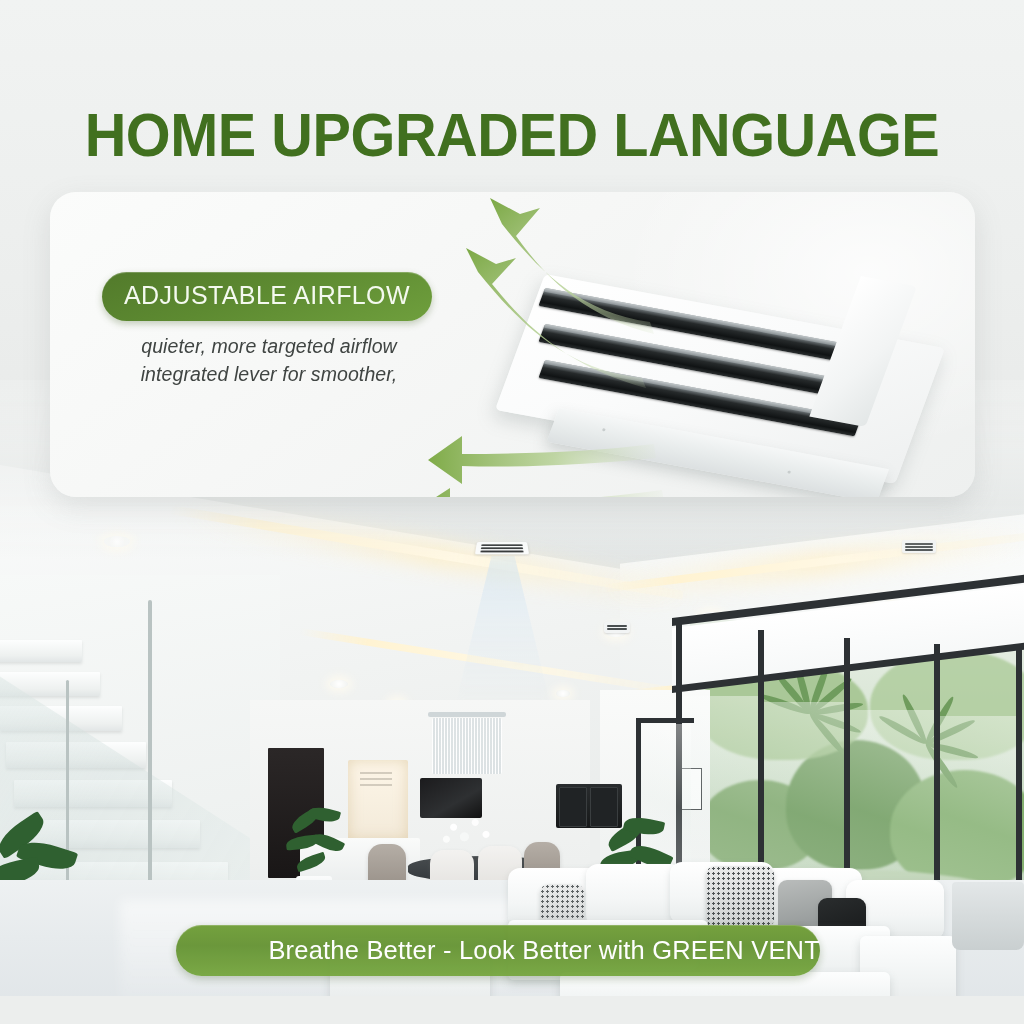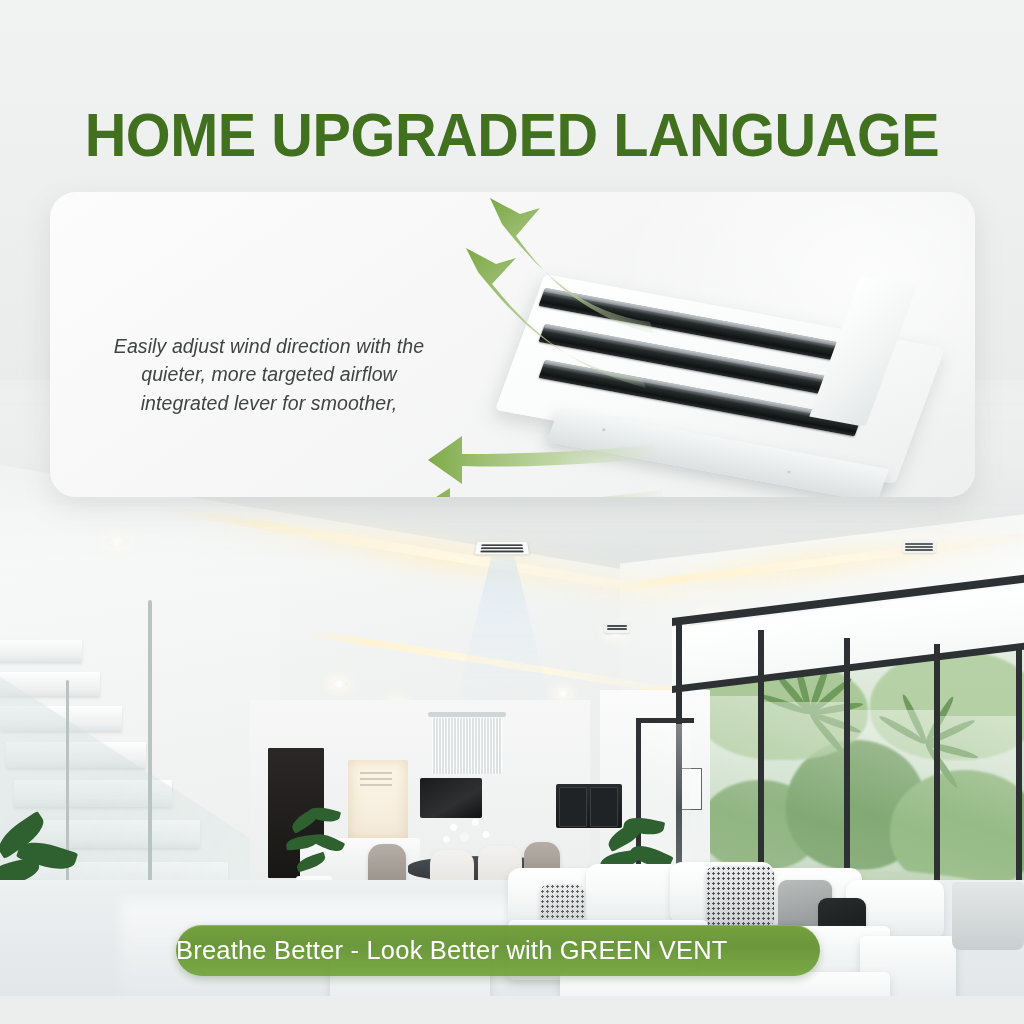--- a/index.html
+++ b/index.html
@@ -195,21 +195,21 @@
     box-shadow:0 7px 14px rgba(130,140,140,.3);}
   .vent-screw{position:absolute;width:3px;height:3px;border-radius:50%;background:#c8cdcd;}
 
   
   .arrows{position:absolute;left:0;top:0;width:925px;height:305px;pointer-events:none;}
 
   
   .banner{position:absolute;left:176px;top:925px;width:644px;height:51px;border-radius:26px;
     background:linear-gradient(180deg,#6d9c33 0%,#639230 40%,#74a53c 100%);
     opacity:.94;box-shadow:0 3px 9px rgba(60,90,35,.3), inset 0 1px 0 rgba(255,255,255,.2);
-    display:flex;align-items:center;justify-content:flex-start;}
+    display:flex;align-items:center;justify-content:flex-end;}
   .banner-text{color:#ffffff;font-size:25.5px;font-weight:400;letter-spacing:.2px;white-space:nowrap;}
 </style>
 </head>
 <body>
 
 <div id="stage">
 
   <div class="photo">
     <div class="ceil-base"></div>
 
@@ -428,23 +428,25 @@
 
       <path d="M 600,130 C 530,120 490,80 452,32 L 452,32 L 440,6 L 470,22 L 490,16 L 466,44 C 500,92 540,126 604,142 Z" fill="url(#ag1)"></path>
 
       <path d="M 592,186 C 516,178 470,132 428,80 L 416,56 L 446,72 L 466,66 L 442,92 C 482,142 524,176 596,196 Z" fill="url(#ag1)"></path>
 
       <path d="M 604,252 C 540,260 470,262 412,262 L 412,244 L 378,268 L 412,292 L 412,274 C 474,276 546,272 606,266 Z" fill="url(#ag2)"></path>
 
       <path d="M 612,298 C 540,308 462,312 400,312 L 400,296 L 366,318 L 400,342 L 400,324 C 466,324 546,318 614,310 Z" fill="url(#ag2)"></path>
     </svg>
 
+    <div class="badge">
+      <span>ADJUSTABLE AIRFLOW</span>
+    </div>
 
     <div class="card-desc">
-      <span>Easily adjust wind direction with the</span>
       <span>quieter, more targeted airflow</span>
       <span>integrated lever for smoother,</span>
     </div>
   </div>
 
   <div class="banner">
     <span class="banner-text">Breathe Better - Look Better with GREEN VENT</span>
   </div>
 
 </div>

